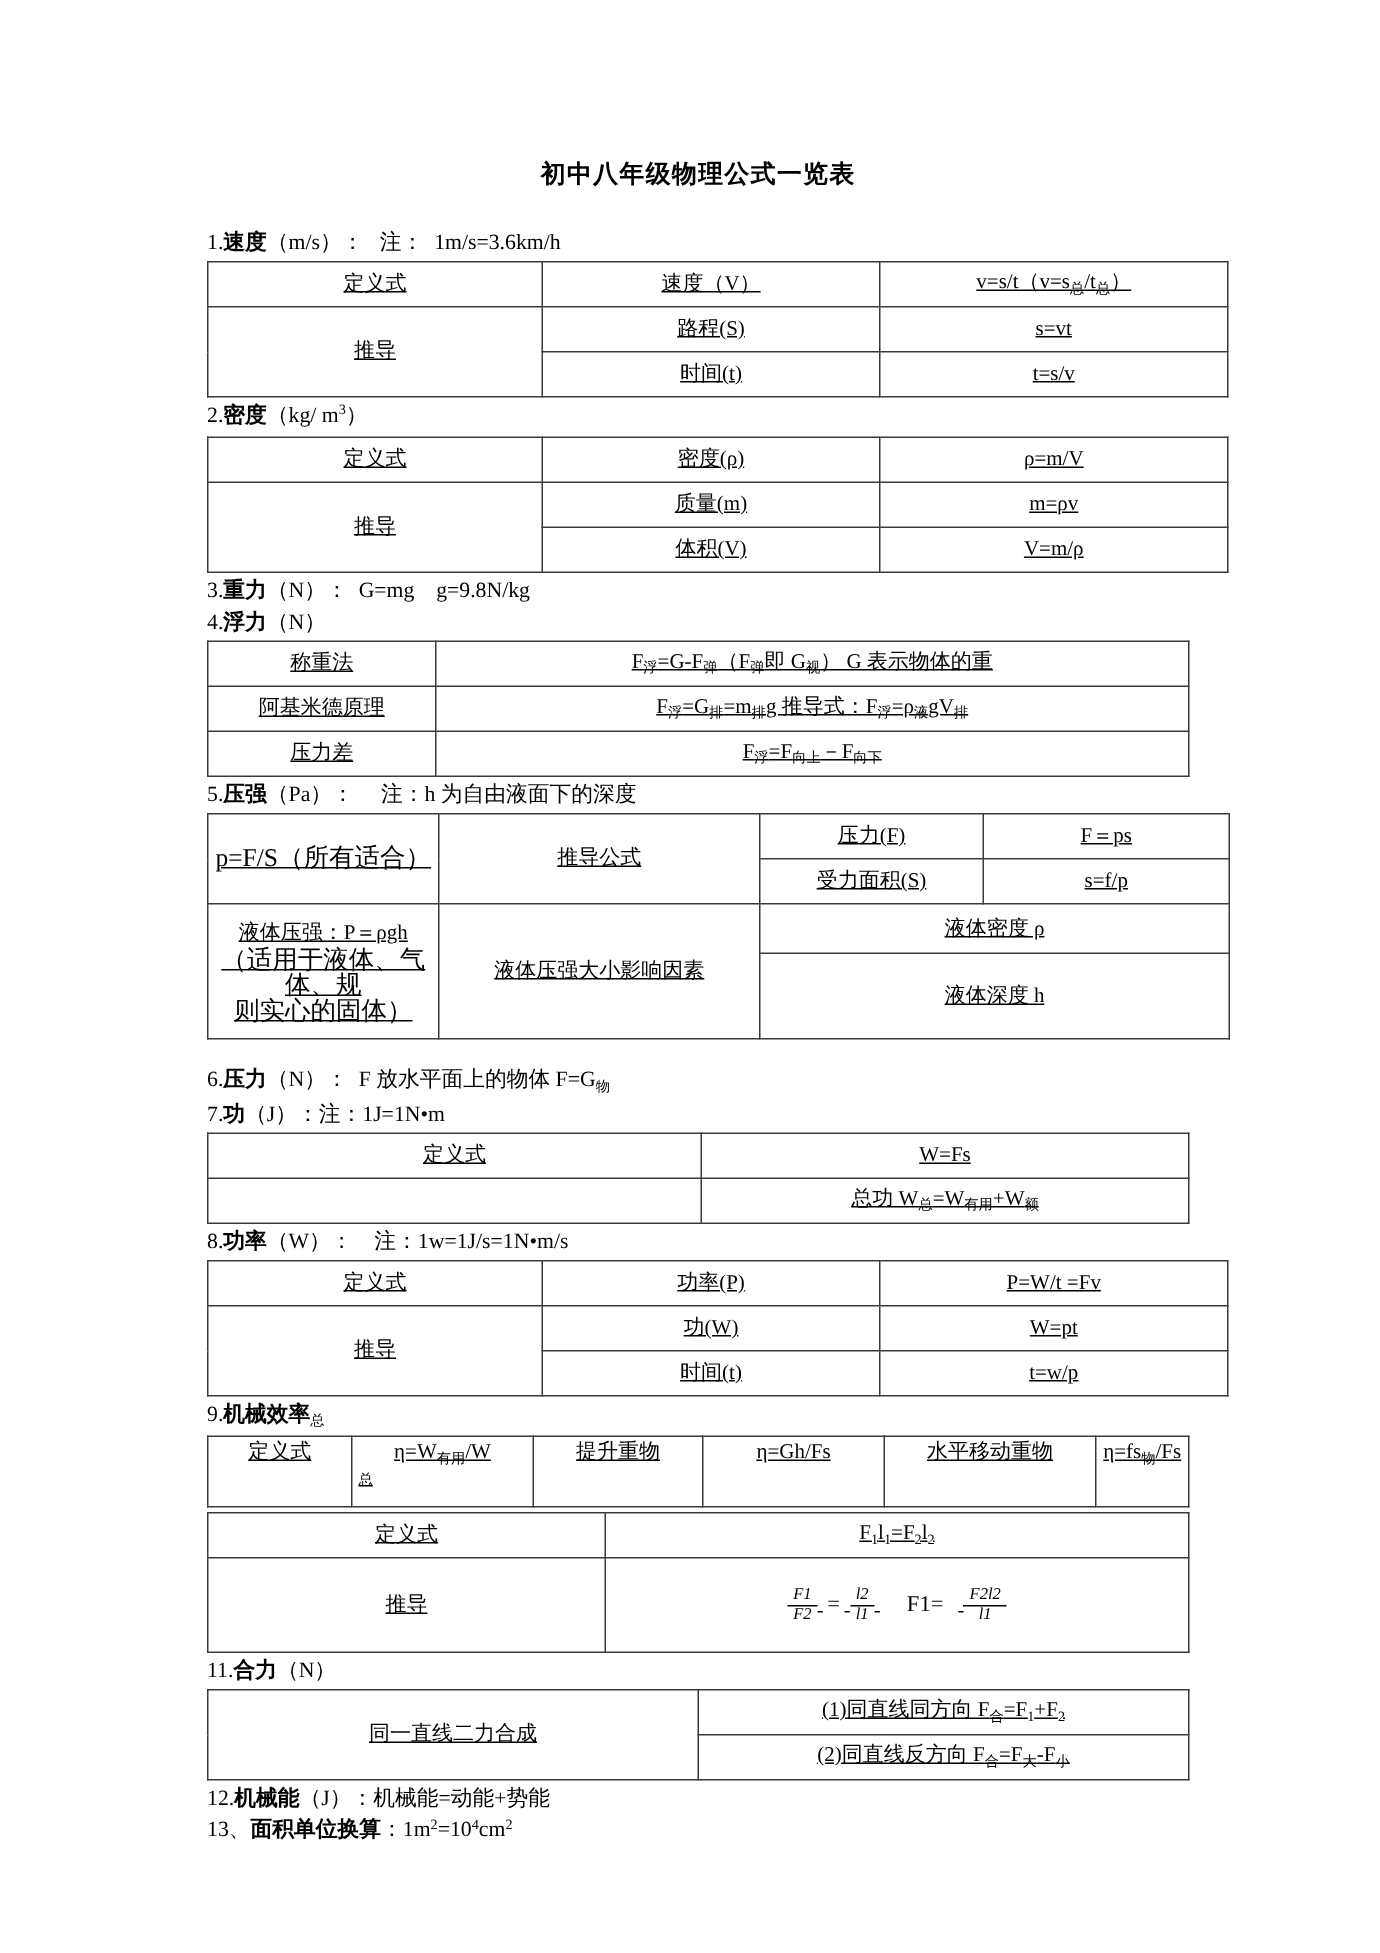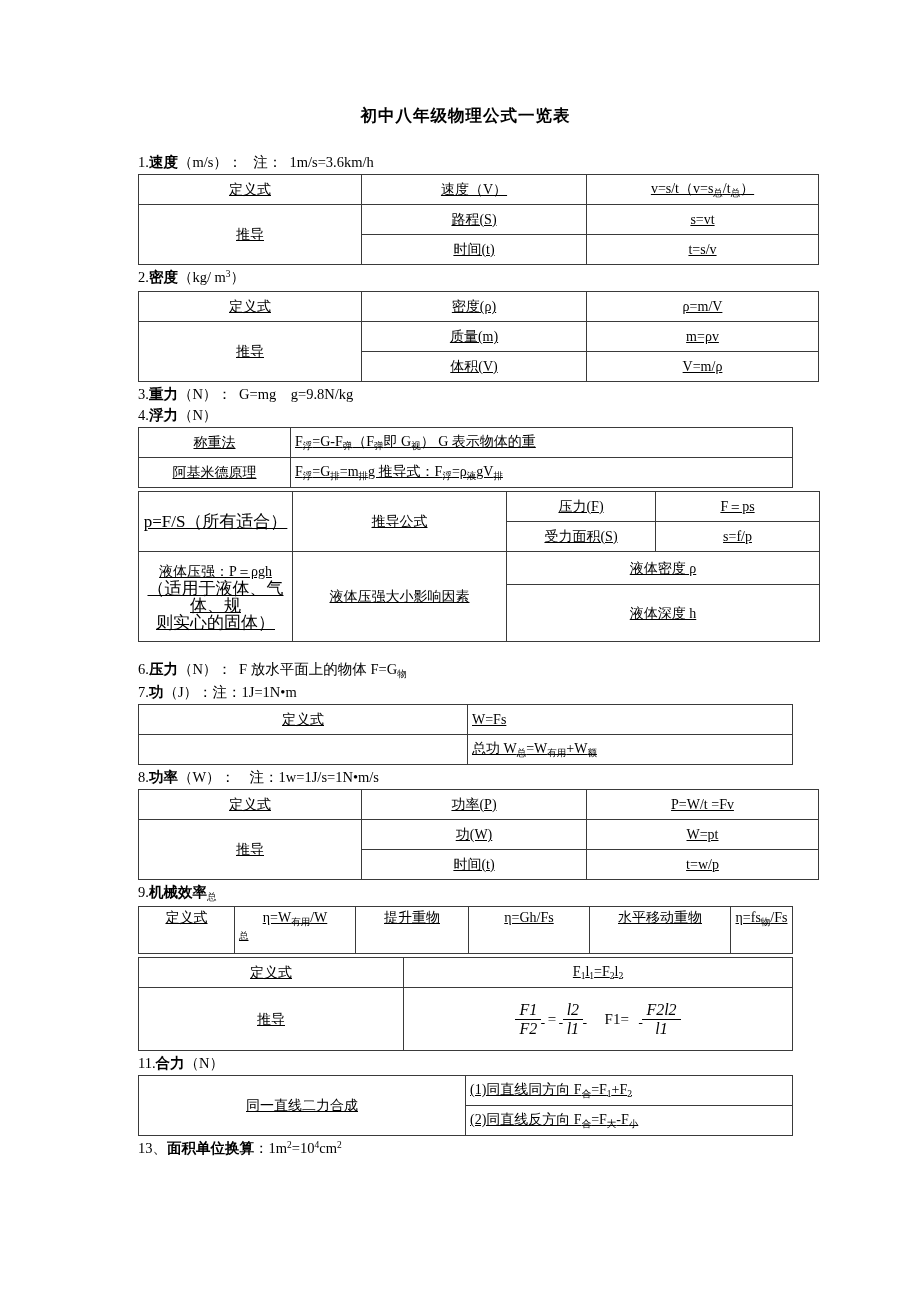--- a/index.html
+++ b/index.html
@@ -52,38 +52,38 @@
   table.t td{
     border:1px solid #3a3a3a;
     font-size:14px;
     line-height:17px;
     padding:2px 4px;
     vertical-align:middle;
     font-family:"Liberation Serif","DejaVu Serif",serif;
     text-decoration:underline;
   }
   td.c{text-align:center;}
-  td.l{text-align:left;}
+  td.l{text-align:center;}
   .h{height:25px;}
   sub{font-size:9.5px;vertical-align:baseline;position:relative;top:3px;}
   sup{font-size:9.5px;vertical-align:baseline;position:relative;top:-5px;}
   .sm{font-size:17px;}
   .big{font-size:15.5px;}
   .tall{height:58px;}
 
   
   table.t2{width:655px;}
 
   .frac{
     display:inline-block;
     vertical-align:middle;
     text-align:center;
     font-family:"Liberation Serif","DejaVu Serif",serif;
     font-style:italic;
-    font-size:16px;
+    font-size:11px;
     line-height:1.08;
   }
   .frac .num{display:block;padding:0 4px;border-bottom:1.3px solid #000;}
   .frac .den{display:block;padding:0 4px;}
   .eqs{display:inline-block;vertical-align:middle;font-style:italic;font-size:15px;padding:0 3px;}
   .plain{font-style:normal;}
 </style>
 </head>
 <body>
 
@@ -138,23 +138,28 @@
   <table class="t t2">
     <tbody>
           <tr>
       <td class="c h" style="width:143px">称重法</td>
       <td class="l h"><span>F</span><sub>浮</sub><span>=G-F</span><sub>弹</sub><span>（F</span><sub>弹</sub><span>即 G</span><sub>视</sub><span>）    G 表示物体的重</span></td>
     </tr>
     <tr>
       <td class="c h">阿基米德原理</td>
       <td class="l h"><span>F</span><sub>浮</sub><span>=G</span><sub>排</sub><span>=m</span><sub>排</sub><span>g    推导式：F</span><sub>浮</sub><span>=ρ</span><sub>液</sub><span>gV</span><sub>排</sub></td>
     </tr>
-  </tbody>
-      </table>
-
+    <tr>
+      <td class="c h">压力差</td>
+      <td class="l h"><span>F</span><sub>浮</sub><span>=F</span><sub>向上</sub><span>－F</span><sub>向下</sub></td>
+    </tr>
+  </tbody>
+      </table>
+
+  <div class="sec"><span>5.</span><b>压强</b><span>（Pa）：     注：h 为自由液面下的深度</span></div>
   <table class="t">
     <tbody>
           <tr>
       <td class="c" style="width:145px" rowspan="2"><span class="sm">p=F/S（所有适合）</span></td>
       <td class="c big" style="width:205px" rowspan="2">推导公式</td>
       <td class="c h" style="width:140px">压力(F)</td>
       <td class="c h" style="width:155px">F＝ps</td>
     </tr>
     <tr>
       <td class="c h">受力面积(S)</td>
@@ -261,17 +266,18 @@
           <tr>
       <td class="c" style="width:318px" rowspan="2">同一直线二力合成</td>
       <td class="l h"><span>(1)同直线同方向 F</span><sub>合</sub><span>=F</span><sub>1</sub><span>+F</span><sub>2</sub></td>
     </tr>
     <tr>
       <td class="l h"><span>(2)同直线反方向 F</span><sub>合</sub><span>=F</span><sub>大</sub><span>-F</span><sub>小</sub></td>
     </tr>
   </tbody>
       </table>
 
+  <div class="sec"><span>12.</span><b>机械能</b><span>（J）：机械能=动能+势能</span></div>
 
   <div class="sec"><span>13、</span><b>面积单位换算</b><span>：1m</span><sup>2</sup><span>=10</span><sup>4</sup><span>cm</span><sup>2</sup></div>
 
  </div>
 </div>
 
 </body></html>

